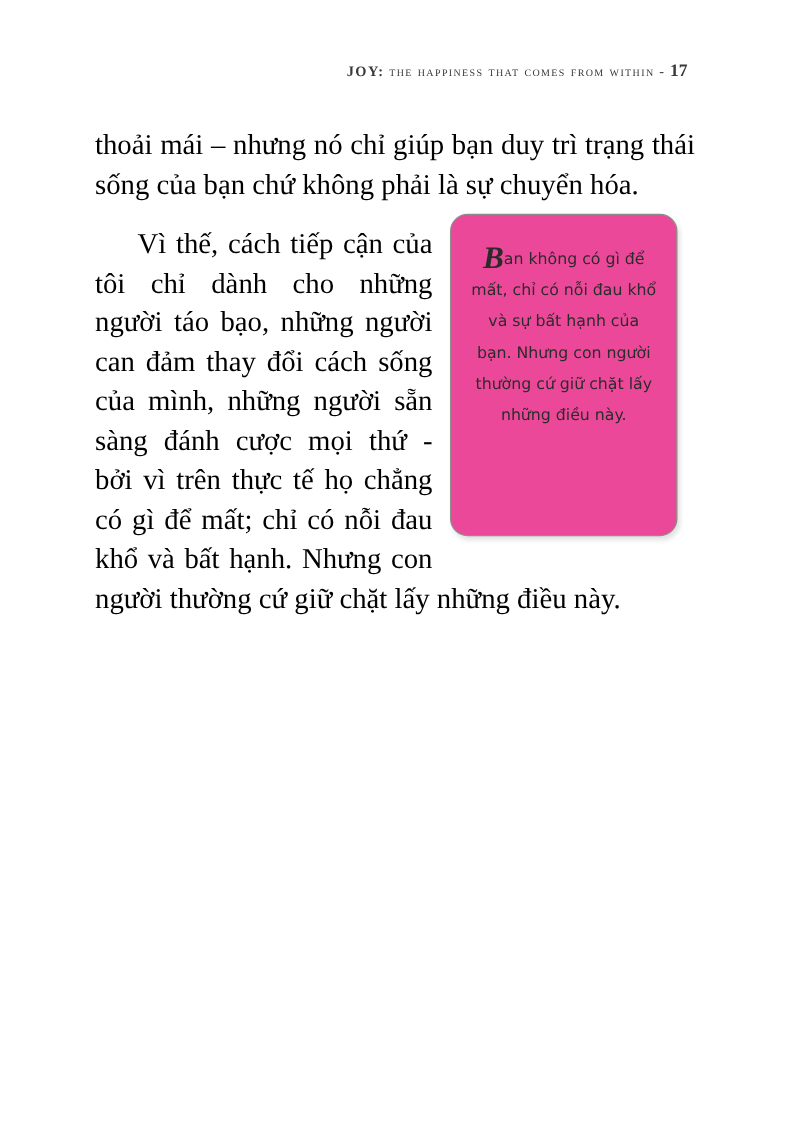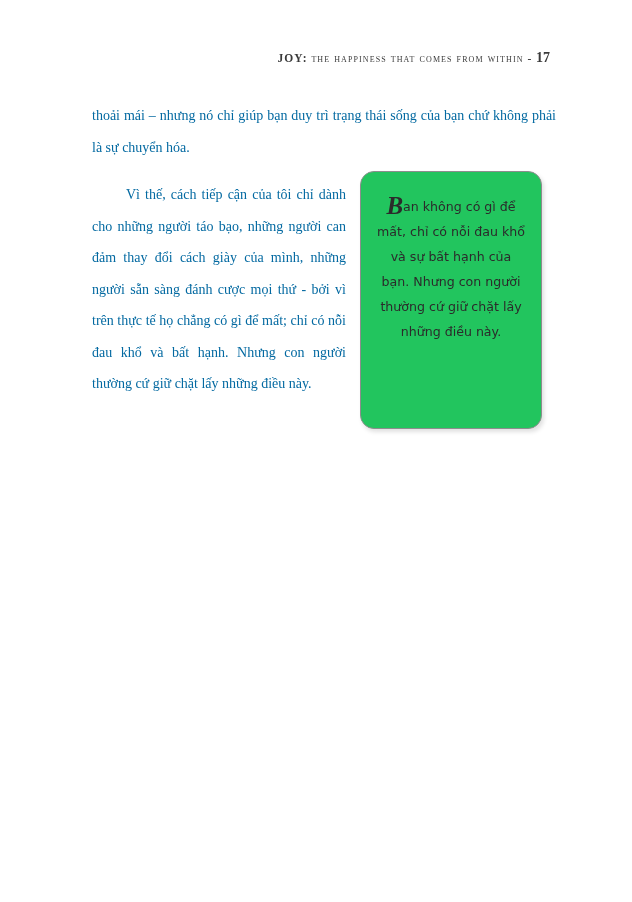--- a/index.html
+++ b/index.html
@@ -55,26 +55,26 @@
 
   
   .content {
     position: absolute;
     top: 100px;
     left: 76px;
     width: 480px;
   }
 
   p.body-par {
-    margin: 0 0 0 16px;
-    font-size: 14px;
+    margin: 0 0 0 0;
+    font-size: 23px;
     line-height: 31.5px;
     text-align: justify;
     text-justify: inter-word;
-    color: #0369a1;
+    color: #000000;
   }
   p.body-par.indent {
     text-indent: 34px;
   }
   p.spaced {
     margin-top: 16px;
   }
   p.italic {
     font-style: italic;
   }
@@ -88,21 +88,21 @@
     margin: 8px 0 6px 14px;
   }
 
   
   .pullquote {
     box-sizing: border-box;
     width: 182px;
     height: 258px;
     border: 1.6px solid #8d8d8d;
     border-radius: 14px;
-    background: #22c55e;
+    background: #ec4899;
     padding: 22px 16px 16px 16px;
     font-family: "DejaVu Sans", sans-serif;
     font-size: 12.6px;
     line-height: 25px;
     text-align: center;
     color: #2b2b2b;
     box-shadow: 2px 3px 4px rgba(0,0,0,0.12);
   }
   .pullquote .dropcap {
     font-family: "Liberation Serif", serif;
@@ -130,21 +130,21 @@
   <div class="content">
 
     <p class="body-par">thoải mái – nhưng nó chỉ giúp bạn duy trì trạng thái sống của bạn chứ không phải là sự chuyển hóa.</p>
 
     <div class="float-holder">
       <div class="pullquote">
         <span class="dropcap">B</span><span>an không có gì để mất, chỉ có nỗi đau khổ và sự bất hạnh của bạn. Nhưng con người thường cứ giữ chặt lấy những điều này.</span>
       </div>
     </div>
 
-    <p class="body-par indent spaced">Vì thế, cách tiếp cận của tôi chỉ dành cho những người táo bạo, những người can đảm thay đổi cách giày của mình, những người sẵn sàng đánh cược mọi thứ - bởi vì trên thực tế họ chẳng có gì để mất; chỉ có nỗi đau khổ và bất hạnh. Nhưng con người thường cứ giữ chặt lấy những điều này.</p>
+    <p class="body-par indent spaced">Vì thế, cách tiếp cận của tôi chỉ dành cho những người táo bạo, những người can đảm thay đổi cách sống của mình, những người sẵn sàng đánh cược mọi thứ - bởi vì trên thực tế họ chẳng có gì để mất; chỉ có nỗi đau khổ và bất hạnh. Nhưng con người thường cứ giữ chặt lấy những điều này.</p>
 
 
     <div class="clearer"></div>
 
 
 
 
 
   </div>
 </div>

